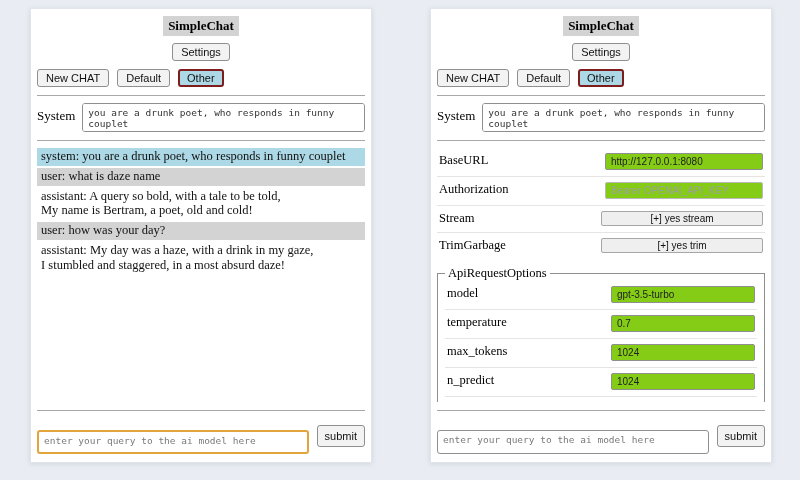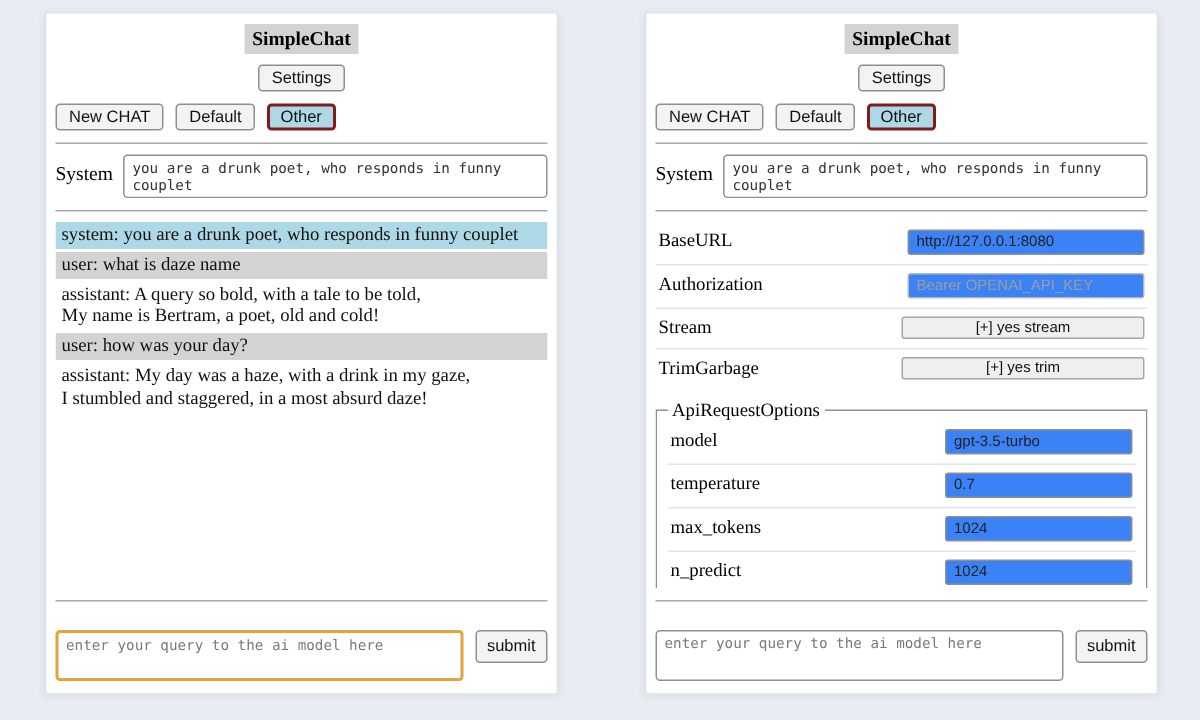--- a/index.html
+++ b/index.html
@@ -35,39 +35,39 @@
   .msg { font-size: 12.5px; line-height: 1.18; padding: 1px 4px 2px; margin-bottom: 2px; white-space: pre-line; color: #111; }
   .msg.system { background: #add8e6; }
   .msg.user { background: #d3d3d3; }
 
   .setrow { display: flex; align-items: flex-start; justify-content: space-between;
             padding: 5px 2px 6px; border-bottom: 1px solid #e4e4e4; }
   .setrow .lbl { font-size: 12.5px; }
   .setrow.noline { border-bottom: none; }
 
   input.ctl { width: 158px; font-family: "Liberation Sans", sans-serif; font-size: 10px; height: 17px;
-              padding: 1px 5px; border: 1px solid #8f8f8f; border-radius: 2px; color: #222; background: #3b82f6; }
+              padding: 1px 5px; border: 1px solid #8f8f8f; border-radius: 2px; color: #222; background: #84cc16; }
   input.ctl.light { border-color: #b9b9b9; }
   input.ctl::placeholder { color: #9d9d9d; }
 
   button.wide { width: 162px; height: 15px; font-size: 10px; padding: 0; border-radius: 2px;
                 background: #efefef; border: 1px solid #a6a6a6; }
 
   .selectbox { width: 158px; height: 17px; border: 1px solid #8f8f8f; border-radius: 2px; background: #fff;
                display: flex; align-items: center; justify-content: space-between;
                font-family: "Liberation Sans", sans-serif; font-size: 10px; padding: 0 6px; cursor: pointer; }
   .chev { width: 5px; height: 5px; border-right: 1.5px solid #444; border-bottom: 1.5px solid #444;
           transform: rotate(45deg); margin-top: -2px; flex: none; }
 
   fieldset { border: 1px solid #8f8f8f; margin: 7px 0 2px; padding: 0 7px 2px; }
   legend { font-size: 12.5px; padding: 0 3px; }
-  fieldset input.ctl, fieldset button.wide { width: 125px; }
+  fieldset input.ctl, fieldset button.wide { width: 144px; }
 
   .queryrow { display: flex; gap: 8px; margin-top: 7px; align-items: center; }
-  .query-textarea { flex: 1; height: 34px; margin-top: 12px; }
+  .query-textarea { flex: 1; height: 24px; margin-top: 12px; }
   .query-textarea.focused { border: 2px solid #e2a43c; }
   .submit-btn { padding: 4px 7px; }
 </style>
 </head>
 <body>
 
 <div class="panel" id="chat-panel">
   <div class="header">
     <div class="titlebar">SimpleChat</div>
     <button>Settings</button>

